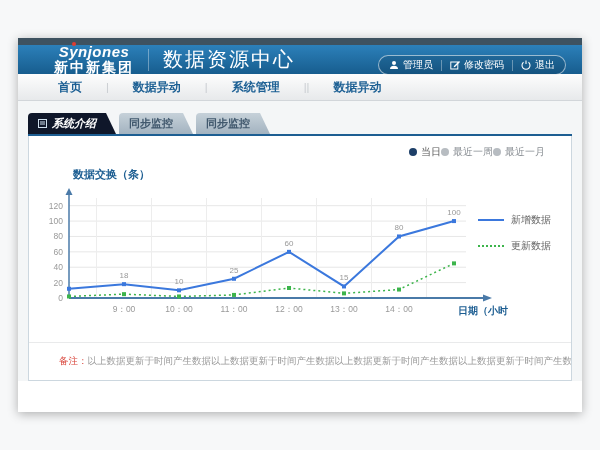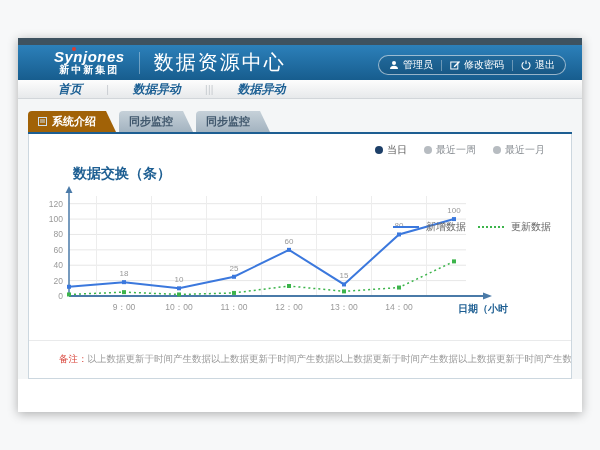--- a/index.html
+++ b/index.html
@@ -4,71 +4,71 @@
 <style>
   * { margin:0; padding:0; box-sizing:border-box; }
   html,body { width:600px; height:450px; overflow:hidden; }
   body { background:#f7f8f9; font-family:"Liberation Sans","DejaVu Sans",sans-serif; }
 
   .app { position:absolute; left:18px; top:38px; width:564px; height:374px;
          background:#fff; box-shadow:0 2px 10px rgba(0,0,0,.30); }
 
   .top-strip { height:7px; background:#3e5260; }
 
-  .header { height:35px; background:linear-gradient(#2c80ba,#175d8e);
+  .header { height:29px; background:linear-gradient(#2c80ba,#175d8e);
             display:flex; align-items:center; color:#fff; position:relative; }
   .logo { margin-left:36px; text-align:center; line-height:1.05; position:relative; }
   .logo-en { font-size:15px; font-weight:bold; font-style:italic; letter-spacing:.5px; }
   .logo-dot { position:absolute; left:18px; top:-2px; width:4px; height:4px;
               border-radius:50%; background:#e03c30; }
-  .logo-cn { font-size:10px; font-weight:bold; letter-spacing:2px; }
+  .logo-cn { font-size:14px; font-weight:bold; letter-spacing:2px; }
   .hdr-divider { width:1px; height:22px; background:rgba(255,255,255,.35); margin:0 14px; }
   .app-title { font-size:20px; letter-spacing:2px; }
 
   .user-pill { position:absolute; right:16px; top:10px; height:20px;
                border:1px solid rgba(255,255,255,.55); background:rgba(0,0,0,.10);
                border-radius:11px; display:flex; align-items:center; font-size:10px;
                padding:8px 10px; gap:8px; }
   .user-item { display:flex; align-items:center; gap:4px; cursor:pointer; white-space:nowrap; }
   .pill-sep { width:1px; height:11px; background:rgba(255,255,255,.35); }
   .picon { width:10px; height:10px; display:inline-block; }
 
-  .nav { height:19px; background:linear-gradient(#fdfdfd,#e7e9eb);
-         border-bottom:1px solid #d2d6da; display:flex; align-items:center; padding-left:16px;font-style:italic; }
+  .nav { height:27px; background:linear-gradient(#fdfdfd,#e7e9eb);
+         border-bottom:1px solid #d2d6da; display:flex; align-items:center; padding-left:16px; }
   .nav-item { color:#1d6094; font-size:12px; font-weight:bold; padding:0 24px; cursor:pointer; white-space:nowrap; }
   .nav-sep { color:#c8ccd0; font-size:11px; }
 
   .content { height:280px; background:#f4f6f7; padding:12px 10px 0; }
 
   .tabs { display:flex; height:21px; align-items:flex-end; }
   .tab { height:21px; font-size:11px; display:flex; align-items:center; gap:5px;
          padding:0 20px 0 10px; cursor:pointer;
          clip-path:polygon(0 0, calc(100% - 10px) 0, 100% 100%, 0 100%);
          border-top-left-radius:4px; }
-  .tab.active { background:#a16207; color:#fff; font-weight:bold; }
+  .tab.active { background:#0f172a; color:#fff; font-weight:bold;font-style:italic; }
   .tab.inactive { background:linear-gradient(#c6d1d9,#a3b3c0); color:#41586d; margin-left:3px; font-weight:bold; }
   .tab-underline { height:2px; background:#1d5e92; }
 
   .panel { position:relative; background:#fff; border:1px solid #ccd7df; border-top:none; height:245px; }
 
-  .radio-row { position:absolute; top:9px; right:26px; display:flex; gap:17px;
+  .radio-row { position:absolute; top:9px; right:26px; display:flex; gap:0;
                align-items:center; font-size:10px; color:#8a8f94; }
   .radio-opt { display:flex; align-items:center; gap:4px; cursor:pointer; }
   .radio-dot { width:8px; height:8px; border-radius:50%; background:#b7bcc1; }
   .radio-opt.selected .radio-dot { background:#1d3f68; }
   .radio-opt.selected { color:#555; }
 
-  .ylabel { position:absolute; top:31px; left:44px; color:#1d5e92; font-weight:bold; font-size:14px; }
+  .ylabel { position:absolute; top:31px; left:44px; color:#1d5e92; font-weight:bold; font-size:11px; }
 
   .chart-wrap { position:absolute; top:50px; left:10px; }
   .tick { font-size:8.5px; fill:#999; font-family:"Liberation Sans","DejaVu Sans",sans-serif; }
   .ptlabel { font-size:8px; fill:#999; font-family:"Liberation Sans","DejaVu Sans",sans-serif; }
   .axis-label { font-size:10px; font-weight:bold; fill:#1d5e92; font-family:"Liberation Sans","DejaVu Sans",sans-serif; }
 
-  .legend { position:absolute; right:20px; top:86px; display:flex; flex-direction:row; gap:12px; }
+  .legend { position:absolute; right:20px; top:77px; display:flex; flex-direction:column; gap:12px; }
   .legend-item { display:flex; align-items:center; gap:7px; font-size:10px; color:#666; cursor:pointer; }
   .legend-swatch { width:26px; height:0; }
   .legend-swatch.solid  { border-top:2px solid #3b78dd; }
   .legend-swatch.dotted { border-top:2px dotted #3cb44b; }
 
   .note { position:absolute; left:0; right:0; bottom:0; border-top:1px solid #e9eaeb;
           padding:12px 14px 13px 30px; font-size:9.5px; color:#9a9a9a; line-height:1.3;
           white-space:nowrap; overflow:hidden; }
   .note-label { color:#d9463c; }
 </style>
@@ -112,20 +112,21 @@
         <span>退出</span>
       </span>
     </div>
   </div>
 
   <div class="nav">
     <span class="nav-item">首页</span>
     <span class="nav-sep">|</span>
     <span class="nav-item">数据异动</span>
     <span class="nav-sep">|</span>
+    <span class="nav-item">系统管理</span>
     <span class="nav-sep">|</span>
     <span class="nav-sep">|</span>
     <span class="nav-item">数据异动</span>
   </div>
 
   <div class="content">
     <div class="tabs">
       <div class="tab active">
         <svg width="9" height="9" viewBox="0 0 9 9">
             <rect x="0.5" y="0.5" width="8" height="8" fill="none" stroke="#cfe0ee" stroke-width="1"></rect>

